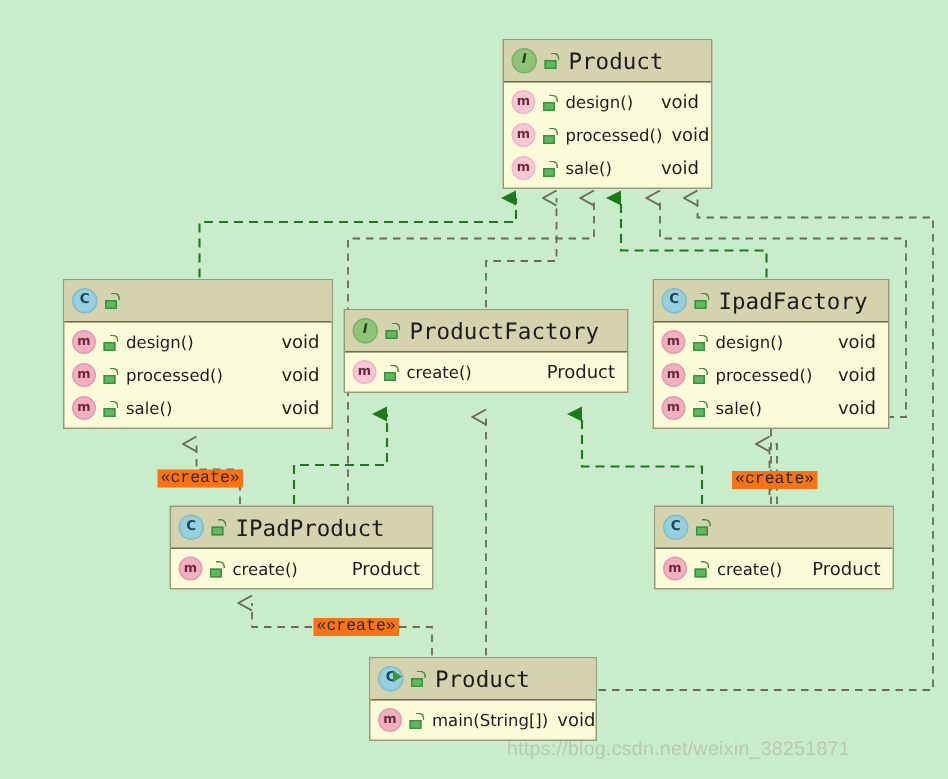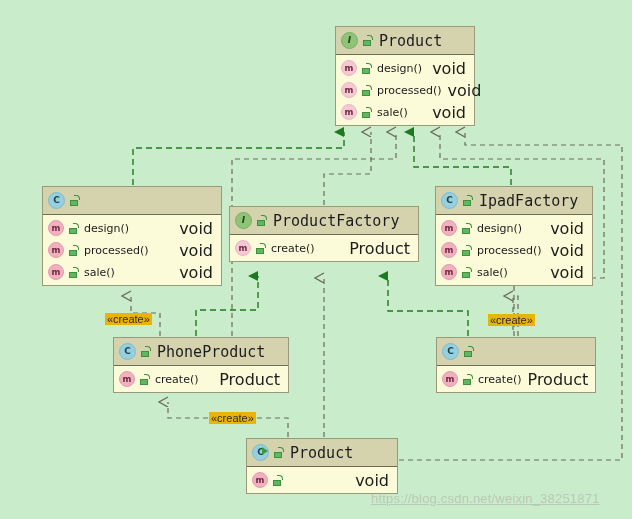--- a/index.html
+++ b/index.html
@@ -63,21 +63,21 @@
     box-sizing: border-box;
     height: 22px;
     white-space: nowrap;
   }
   .uml-row .mname {
     font-size: 11px;
     color: #1c1c1c;
     margin-left: 5px;
   }
   .uml-row .mtype {
-    font-size: 16px;
+    font-size: 12px;
     color: #1c1c1c;
     margin-left: auto;
     padding-left: 6px;
   }
 
   
   .ico {
     display: inline-flex;
     align-items: center;
     flex: 0 0 auto;
@@ -130,24 +130,24 @@
     border-left: none;
     border-radius: 0 4px 0 0;
     box-sizing: border-box;
   }
 
   
   .stereo {
     position: absolute;
     font-size: 11px;
     color: #2a2a2a;
-    background: #eab308;
+    background: #f97316;
     padding: 0 2px;
     white-space: nowrap;
-    font-family: Liberation Sans, sans-serif;
+    font-family: Liberation Mono, monospace;
   }
 
   
   .watermark {
     position: absolute;
     font-family: "Liberation Sans", sans-serif;
     font-size: 13px;
     color: #b9c9b5;
     white-space: nowrap;
     letter-spacing: 0.2px;
@@ -389,21 +389,21 @@
 
   <div class="uml-class" style="left:113px; top:337px; width:176px;">
     <div class="uml-header">
       <span class="ico">
           <span class="circ circ-c">C</span>
         </span>
       <span class="lock">
           <span class="shackle"></span>
           <span class="body"></span>
         </span>
-      <span class="cname">PhoneProduct</span>
+      <span class="cname">IPadProduct</span>
     </div>
     <div class="uml-body">
       <div class="uml-row">
         <span class="ico">
             <span class="circ circ-m">m</span>
           </span>
         <span class="lock">
             <span class="shackle"></span>
             <span class="body"></span>
           </span>
@@ -451,26 +451,27 @@
     </div>
     <div class="uml-body">
       <div class="uml-row">
         <span class="ico">
             <span class="circ circ-m">m</span>
           </span>
         <span class="lock">
             <span class="shackle"></span>
             <span class="body"></span>
           </span>
+        <span class="mname">main(String[])</span>
         <span class="mtype">void</span>
       </div>
     </div>
   </div>
 
   <span class="stereo" style="left:105px; top:313px;">«create»</span>
 
   <span class="stereo" style="left:488px; top:314px;">«create»</span>
 
   <span class="stereo" style="left:209px; top:412px;">«create»</span>
 
-  <span class="watermark" style="left:371px; top:491px;text-decoration:underline;">https://blog.csdn.net/weixin_38251871</span>
+  <span class="watermark" style="left:338px; top:491px;">https://blog.csdn.net/weixin_38251871</span>
 
 </div>
 
 </body></html>

